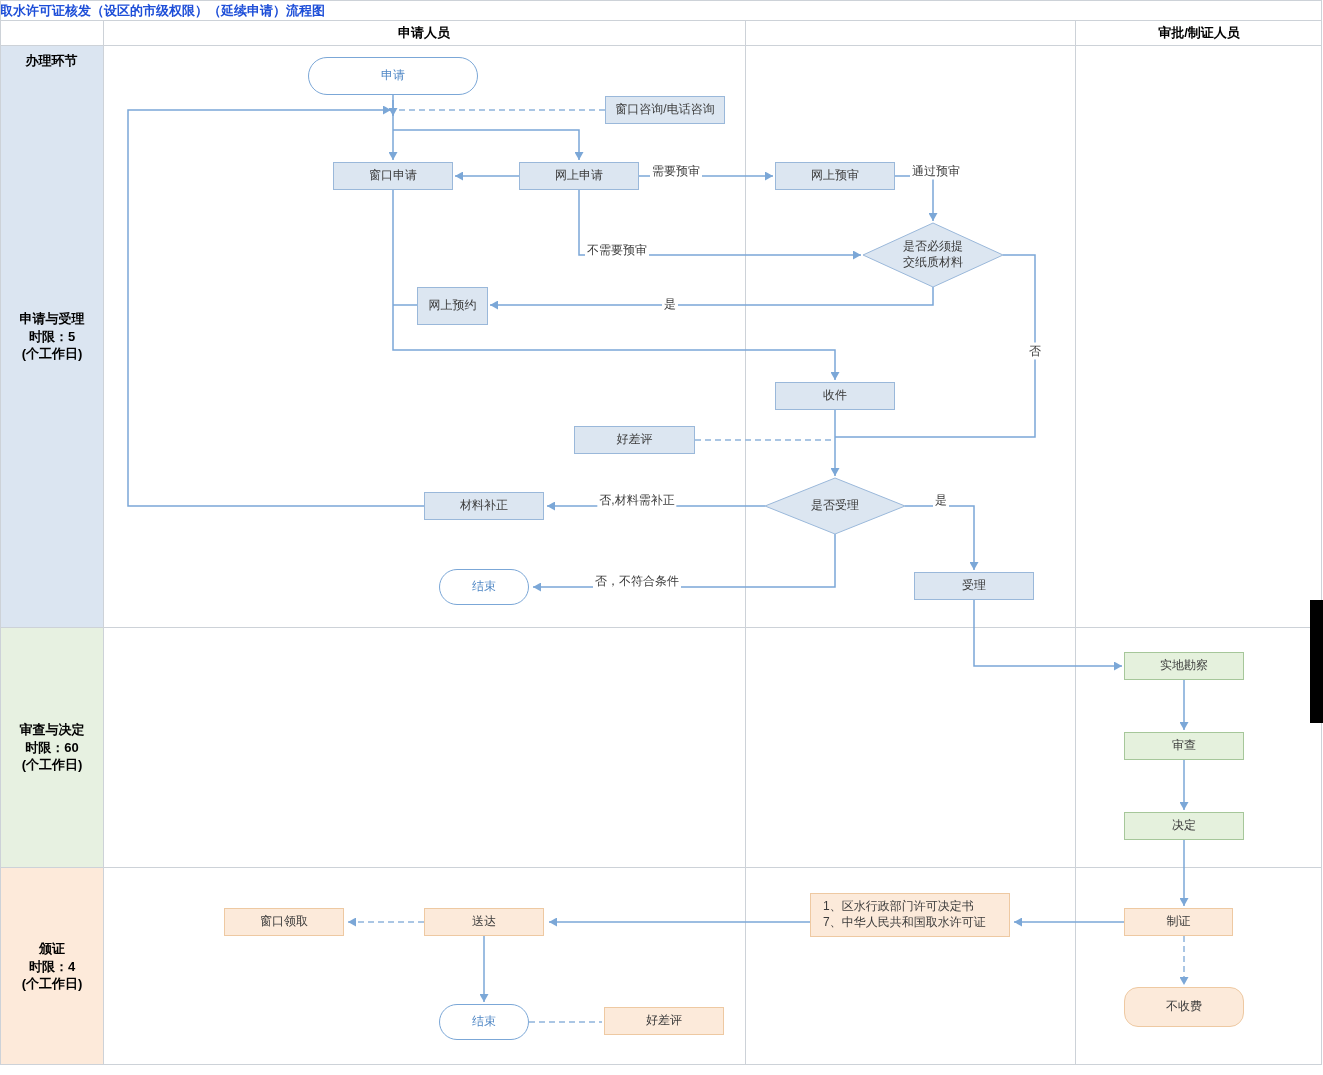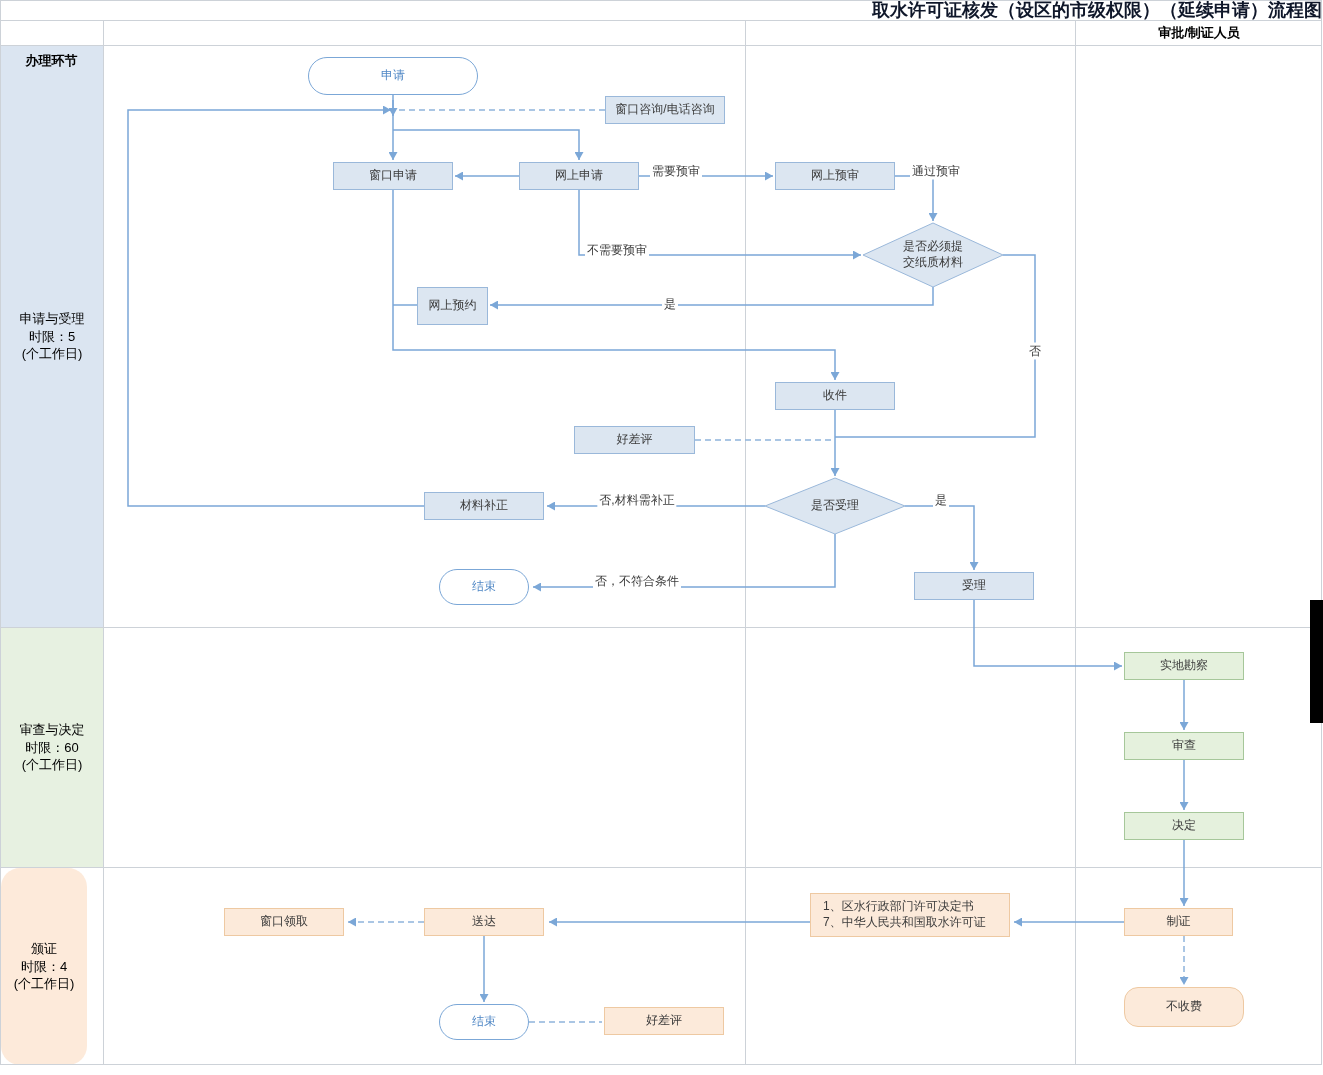--- a/index.html
+++ b/index.html
@@ -1,27 +1,27 @@
 <!DOCTYPE html>
 <html style="--line: #7ba7d7; --line-dash: #8fb4dc; --box-blue: #dce6f1; --border-blue: #9ab8da; --box-green: #e5f1dd; --border-green: #a6c79a; --box-orange: #fceada; --border-orange: #eec9a2; --phase-blue: #dbe5f1; --phase-green: #e7f1e1; --phase-orange: #fdeada; --stadium-text: #4f87c5;"><head>
 <meta charset="utf-8">
 <style>
   * { margin:0; padding:0; box-sizing:border-box; }
   body { background:#fff; font-family:"Liberation Sans","DejaVu Sans",sans-serif; }
   .stage { position:relative; width:1323px; height:1075px; background:#fff; overflow:hidden; }
 
   .title { position:absolute; left:0; top:0; width:1322px; height:21px; line-height:21px;
-           text-align:right; font-size:18px; font-weight:bold; color:#0f172a; z-index:1; }
+           text-align:left; font-size:13px; font-weight:bold; color:#1d4ed8; z-index:1; }
 
   .outer { position:absolute; left:0; top:0; width:1322px; height:1065px;
            border:1px solid #cdd2d8; z-index:1; }
   .gridline { position:absolute; background:#cdd2d8; z-index:1; }
 
   .cell { position:absolute; display:flex; align-items:center; justify-content:center;
-          font-size:13px; color:#000; z-index:0; }
+          font-size:13px; color:#000; z-index:0;font-weight:bold; }
   .hdr { font-weight:bold; z-index:1; }
   .phase-cell { white-space:pre-line; text-align:center; line-height:1.35; }
   .pc1 { background:var(--phase-blue,#dbe5f1); }
   .pc2 { background:var(--phase-green,#e7f1e1); }
   .pc3 { background:var(--phase-orange,#fdeada); }
 
   .connectors { position:absolute; left:0; top:0; z-index:2; }
   .connectors path.ln { stroke:var(--line,#7ba7d7); stroke-width:1.5; fill:none; }
   .connectors path.dash { stroke:var(--line-dash,#8fb4dc); stroke-dasharray:6 4; }
   .connectors polygon.dmd { fill:var(--box-blue,#dce6f1); stroke:var(--border-blue,#9ab8da); stroke-width:1; }
@@ -48,25 +48,26 @@
 <div class="stage">
 
   <div class="title">取水许可证核发（设区的市级权限）（延续申请）流程图</div>
 
   <div class="cell phase-cell pc1" style="left:1px;top:46px;width:102px;height:581px;">申请与受理
 时限：5
 (个工作日)</div>
   <div class="cell phase-cell pc2" style="left:1px;top:628px;width:102px;height:239px;">审查与决定
 时限：60
 (个工作日)</div>
-  <div class="cell phase-cell pc3" style="left:1px;top:868px;width:86px;height:197px;border-radius:19px;">颁证
+  <div class="cell phase-cell pc3" style="left:1px;top:868px;width:102px;height:197px;">颁证
 时限：4
 (个工作日)</div>
 
   <div class="cell hdr" style="left:0;top:20px;width:103px;height:25px;margin-top:28px;">办理环节</div>
+  <div class="cell hdr" style="left:103px;top:20px;width:642px;height:25px;">申请人员</div>
   <div class="cell hdr" style="left:1075px;top:20px;width:248px;height:25px;">审批/制证人员</div>
 
   <div class="outer"></div>
   <div class="gridline" style="left:0;top:20px;width:1322px;height:1px;"></div>
   <div class="gridline" style="left:0;top:45px;width:1322px;height:1px;"></div>
   <div class="gridline" style="left:0;top:627px;width:1322px;height:1px;"></div>
   <div class="gridline" style="left:0;top:867px;width:1322px;height:1px;"></div>
   <div class="gridline" style="left:103px;top:20px;width:1px;height:1045px;"></div>
   <div class="gridline" style="left:745px;top:20px;width:1px;height:1045px;"></div>
   <div class="gridline" style="left:1075px;top:20px;width:1px;height:1045px;"></div>

